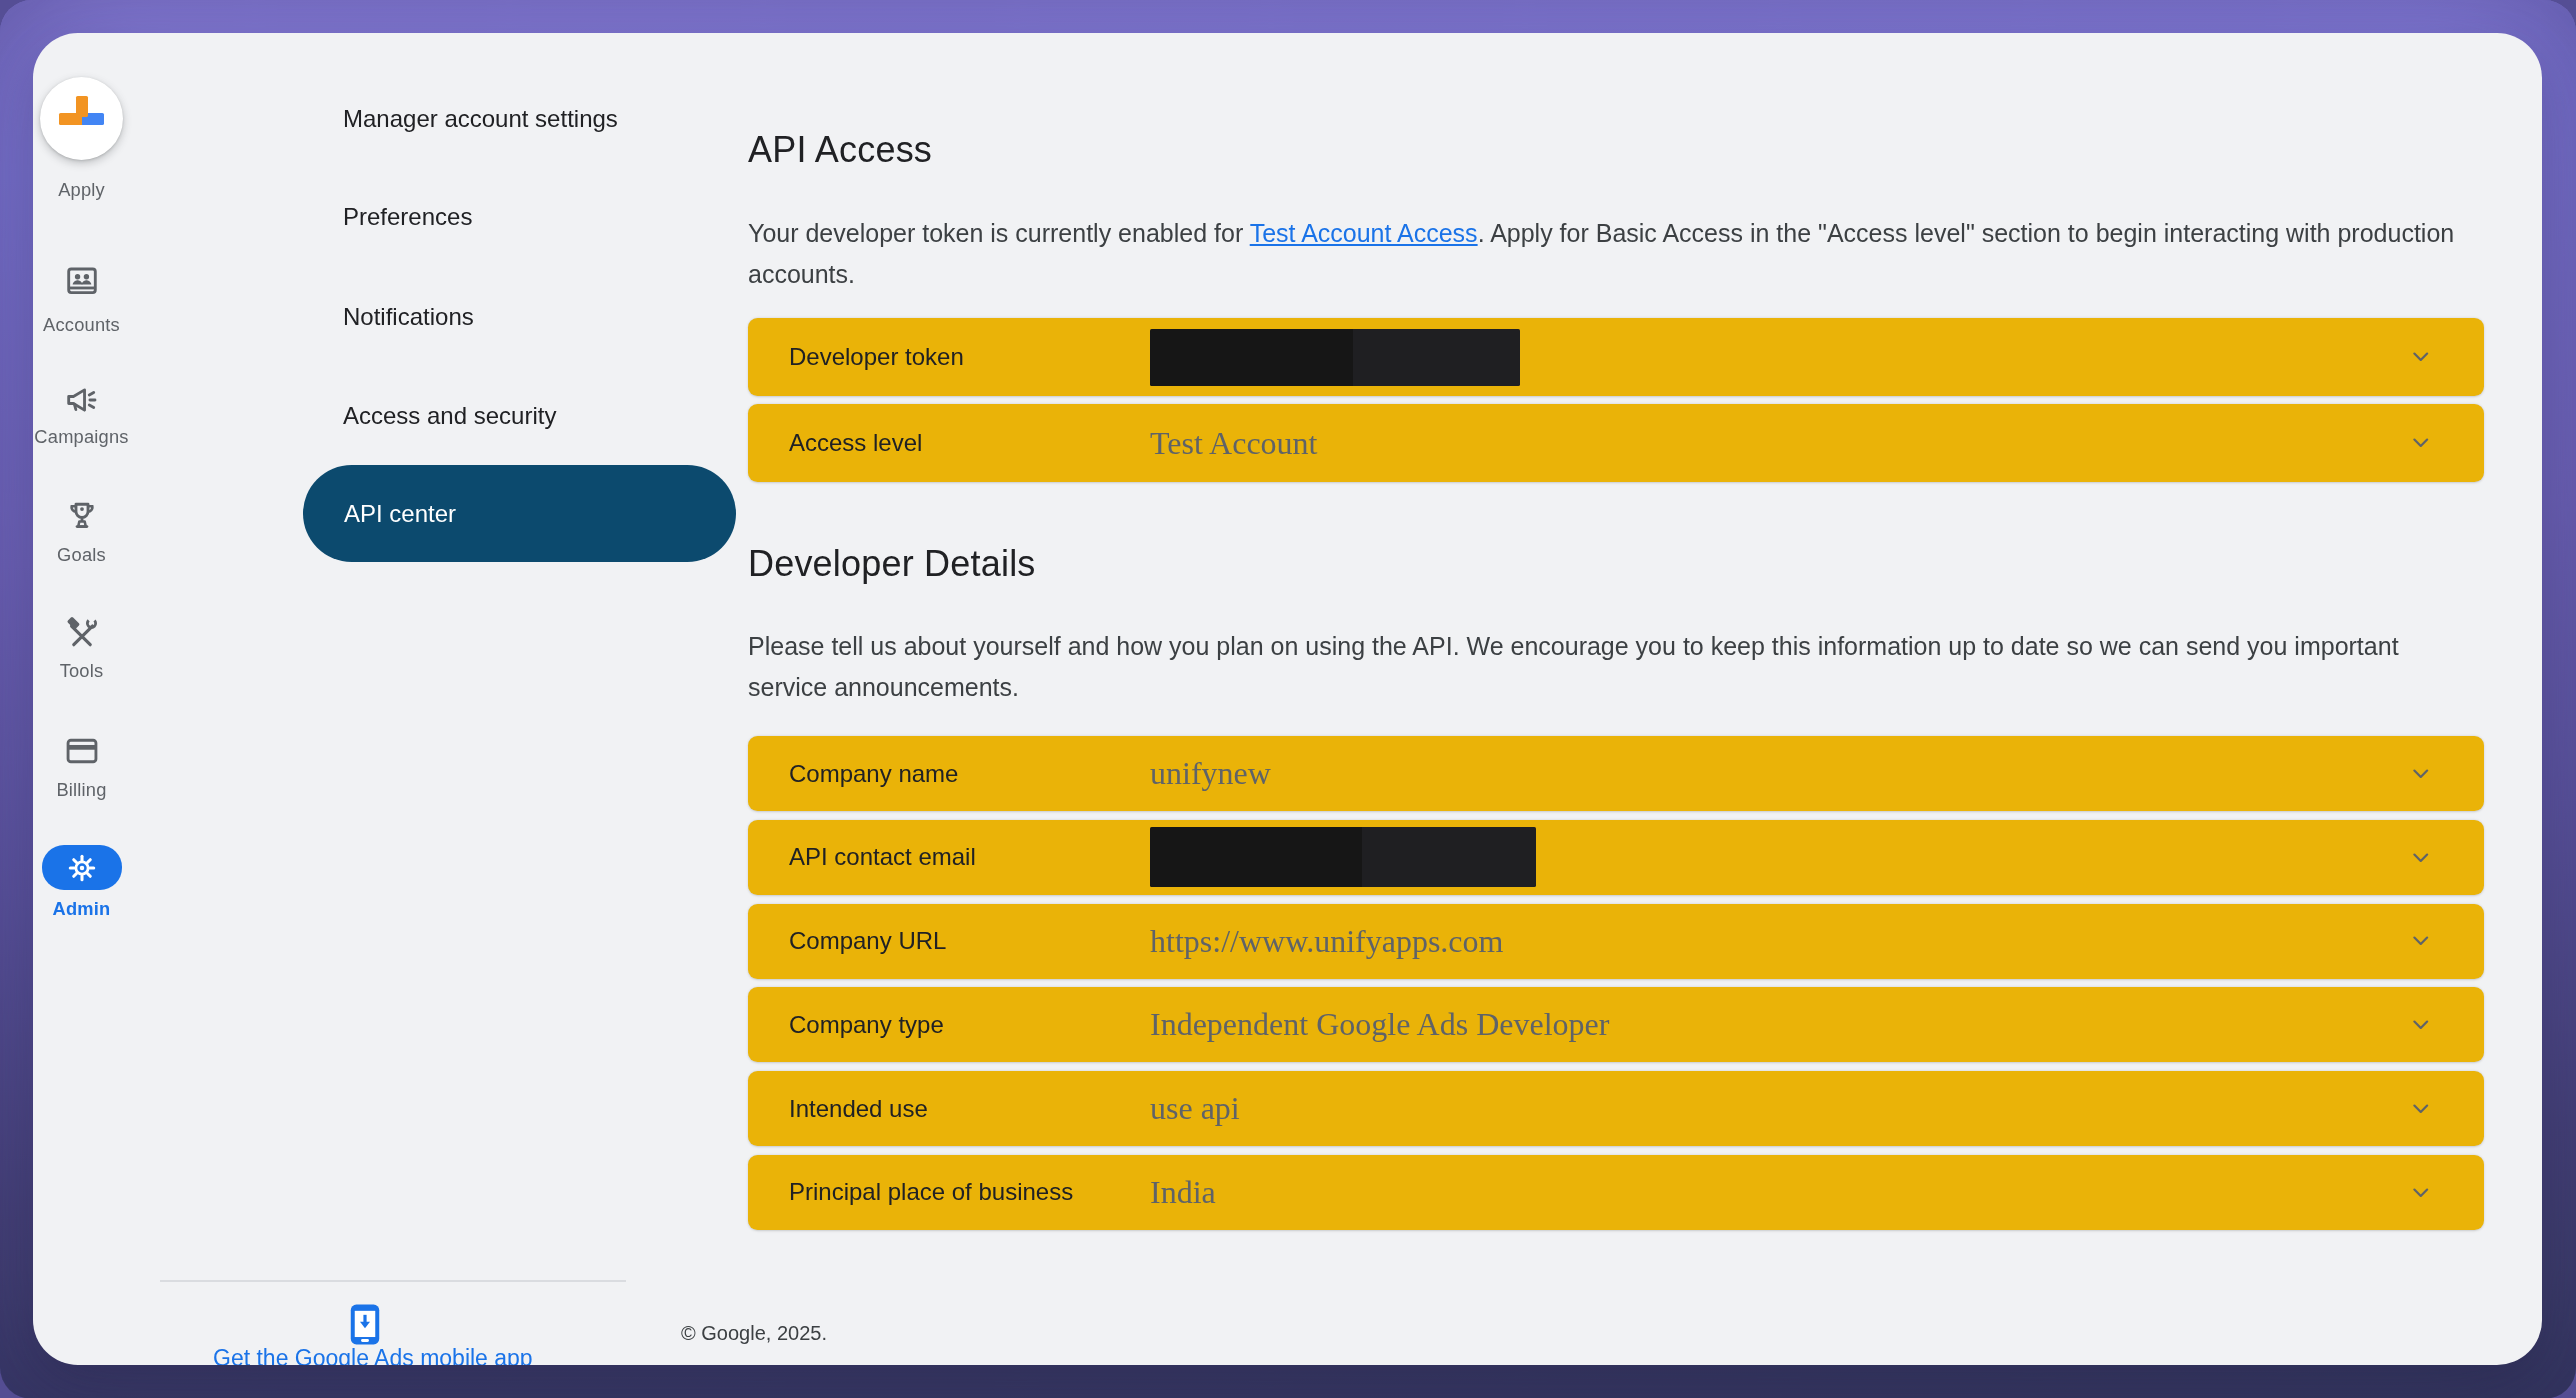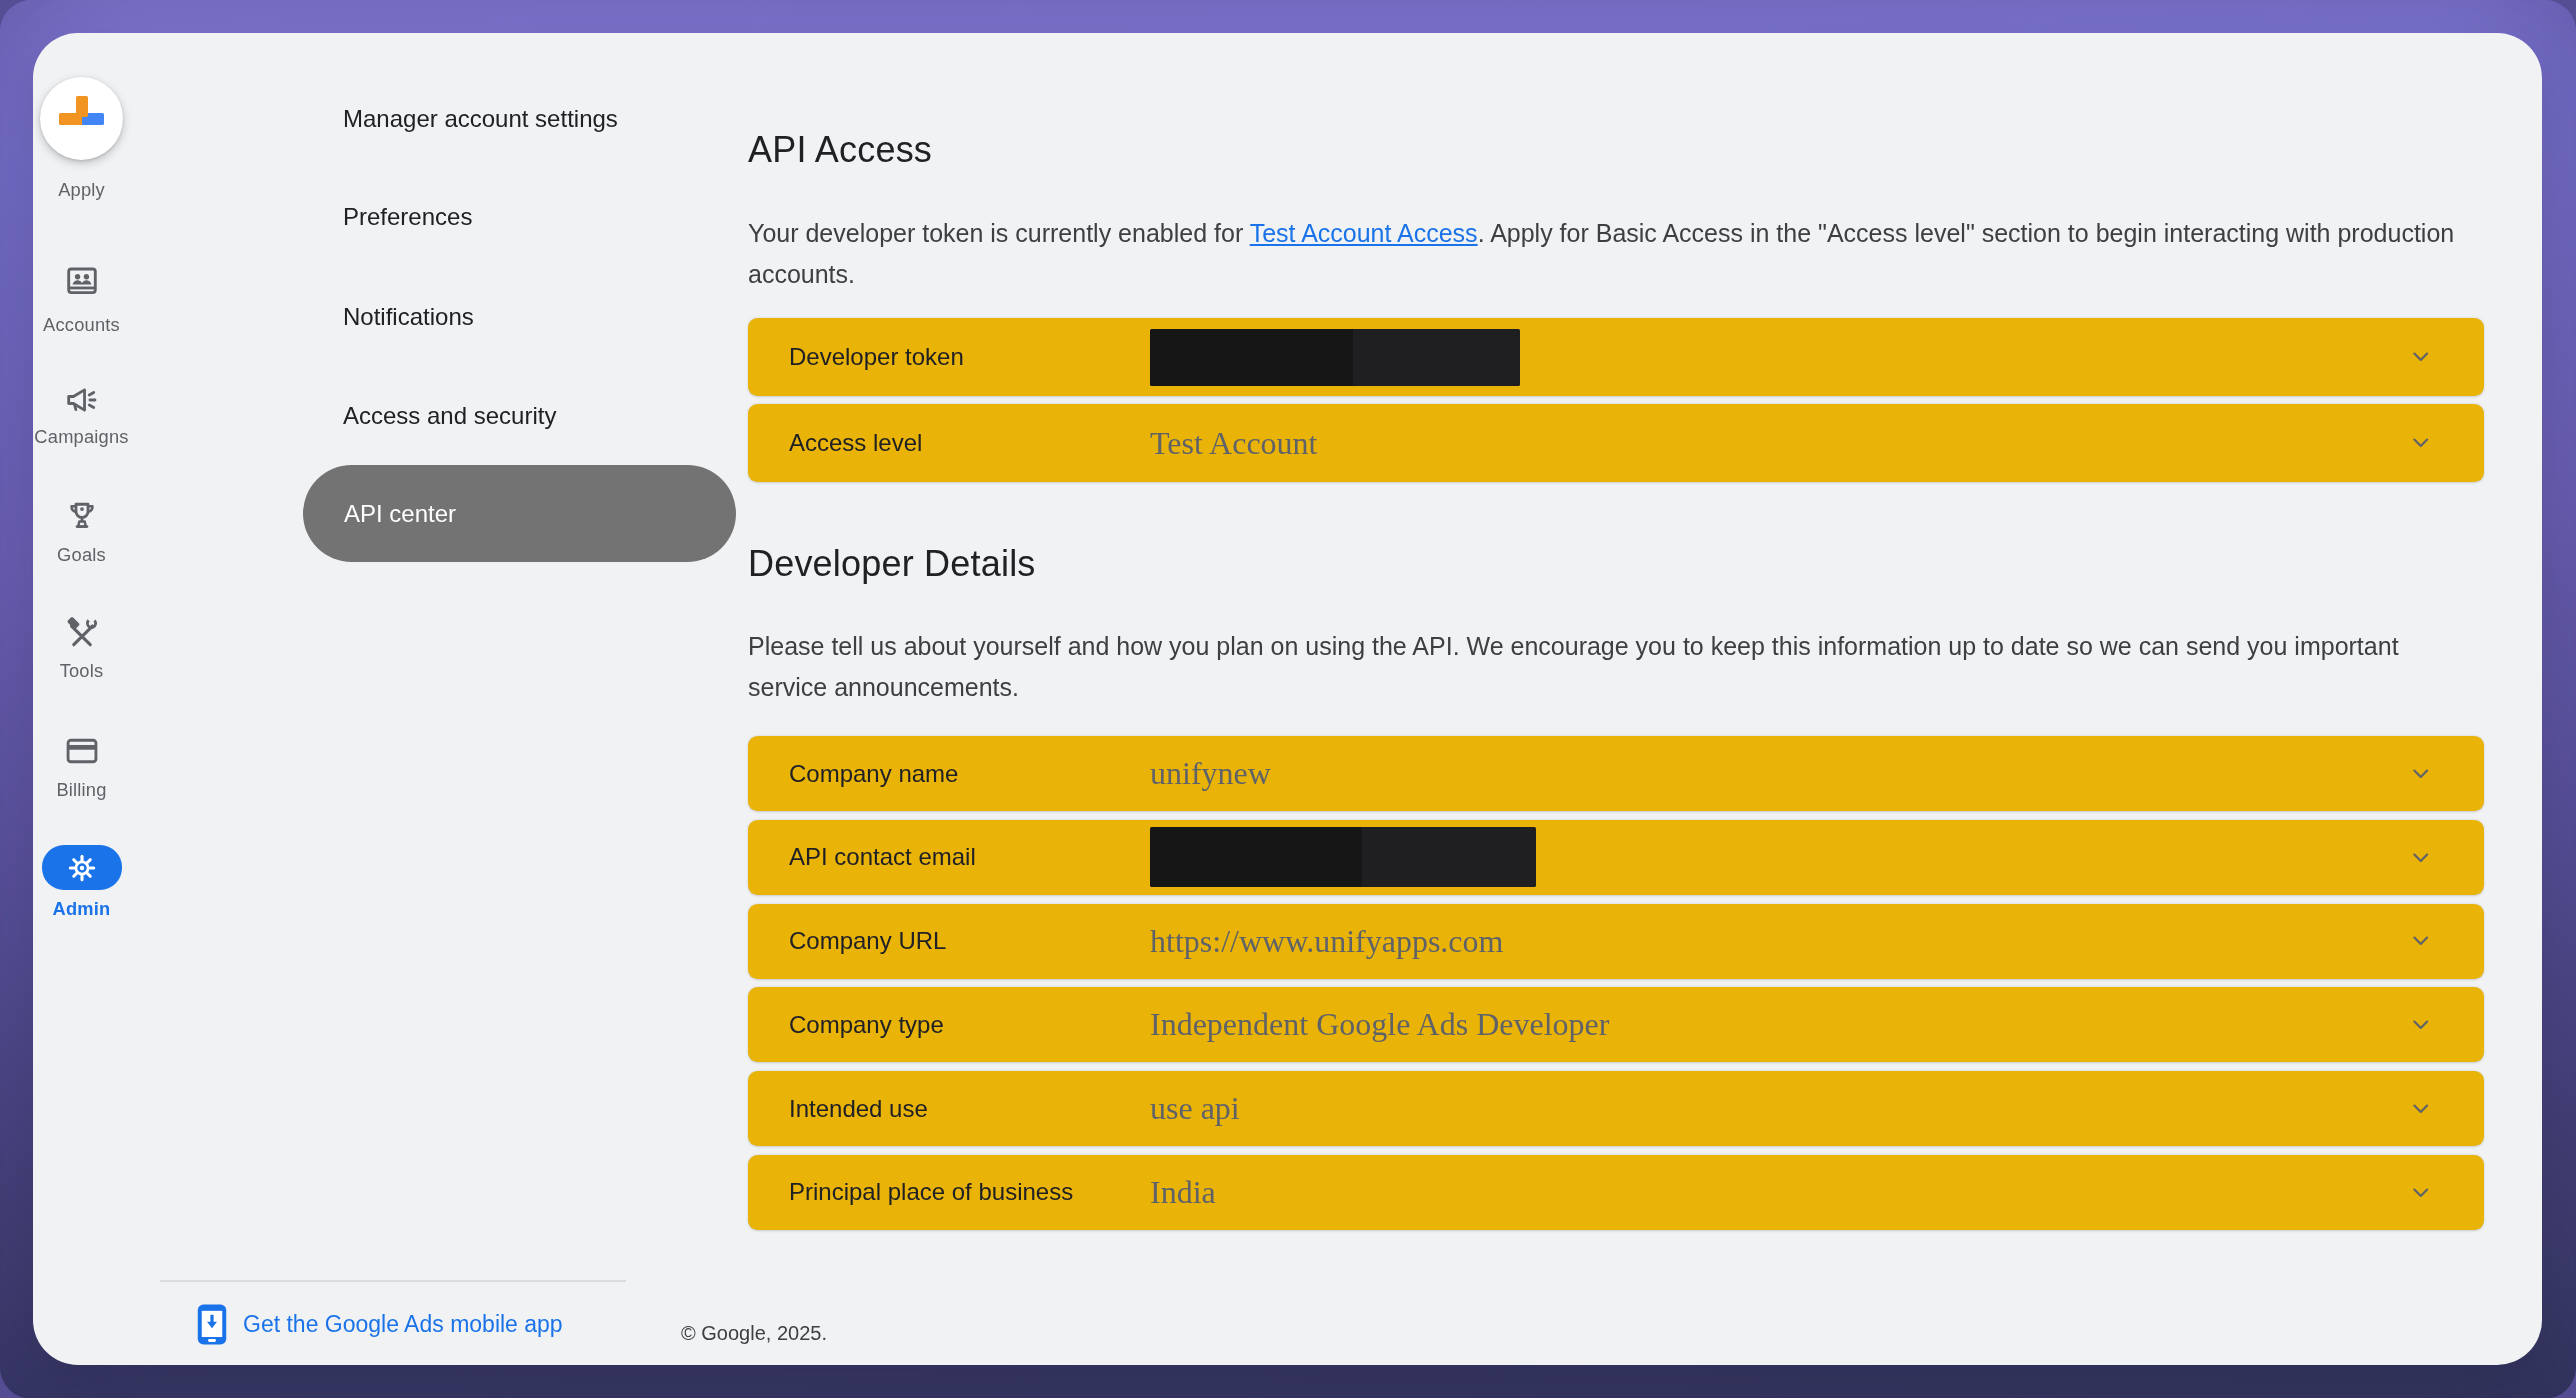--- a/index.html
+++ b/index.html
@@ -51,21 +51,21 @@
   }
   .rail-label.admin{color:#1a73e8;font-weight:700;}
   
   .nav{position:absolute;left:135px;top:0;width:574px;height:100%;}
   .nav-item{
     position:absolute;left:175px;height:35px;line-height:35px;
     font-size:24px;color:#202124;cursor:pointer;white-space:nowrap;
   }
   .nav-pill{
     position:absolute;left:135px;top:432px;width:433px;height:97px;border-radius:49px;
-    background:#737373;cursor:pointer;
+    background:#0c4a6e;cursor:pointer;
     display:flex;align-items:center;
   }
   .nav-pill span{margin-left:41px;font-size:24px;color:#ffffff;font-weight:500;}
   .nav-divider{
     position:absolute;left:127px;top:1247px;width:466px;height:1.6px;background:#dadce0;
   }
   
   .main{position:absolute;left:715px;top:0;width:1736px;}
   .h1{
     position:absolute;left:0;font-size:36px;font-weight:400;color:#202124;letter-spacing:0.2px;
@@ -85,21 +85,21 @@
   .g2 .card{height:75px;margin-bottom:8.8px;}
   .card-label{width:361px;flex:none;font-size:24px;color:#202124;}
   .card-value{font-size:32px;color:#5f6368;white-space:nowrap;font-family:Liberation Serif, serif;}
   .redact1{width:370px;height:57px;background:#1b1b1b;border-radius:1.6px;margin-top:1.6px;
     background-image:linear-gradient(90deg,#161616 0 55%,#1f1f22 55% 100%);}
   .redact2{width:386px;height:60px;background:#1b1b1b;border-radius:1.6px;
     background-image:linear-gradient(90deg,#161616 0 55%,#1f1f22 55% 100%);}
   .chev{position:absolute;right:51px;top:50%;margin-top:-12.7px;width:25.5px;height:25.5px;}
   
   .app-link{
-    position:absolute;left:164px;top:1271px;display:flex;align-items:center;cursor:pointer;
+    position:absolute;left:164px;top:1271px;display:flex;align-items:center;cursor:pointer;flex-direction:column;
   }
   .app-link .txt{margin-left:16px;font-size:23px;color:#1a73e8;}
   .copyright{
     position:absolute;left:648px;top:1289px;font-size:20px;color:#3c4043;
   }
 </style>
 </head>
 <body>
 
 <div class="bg"></div>

